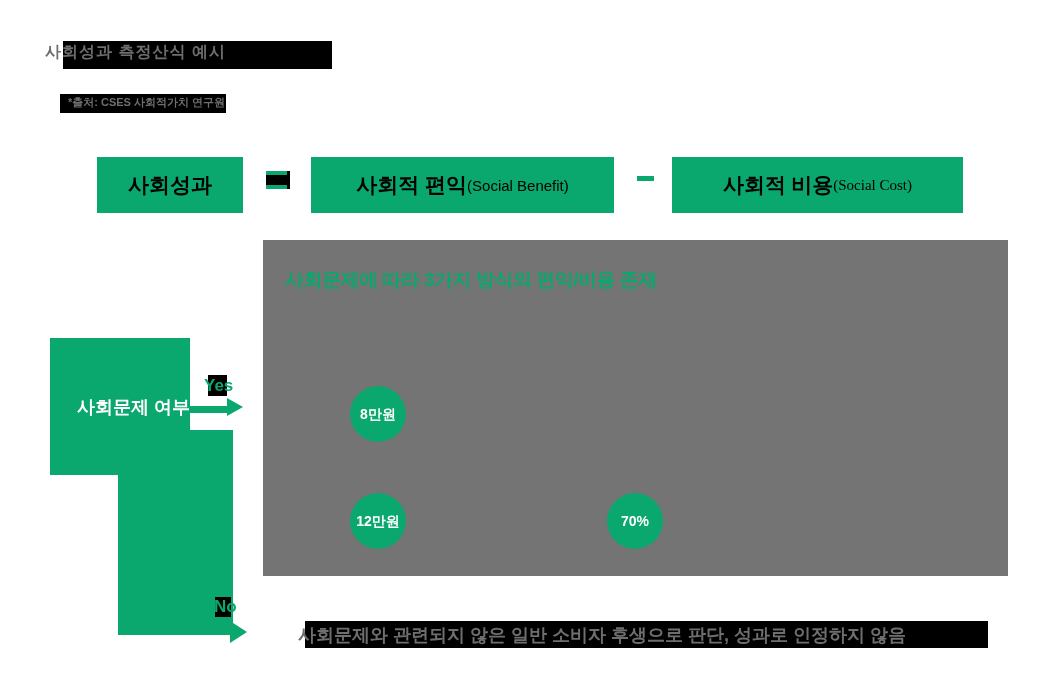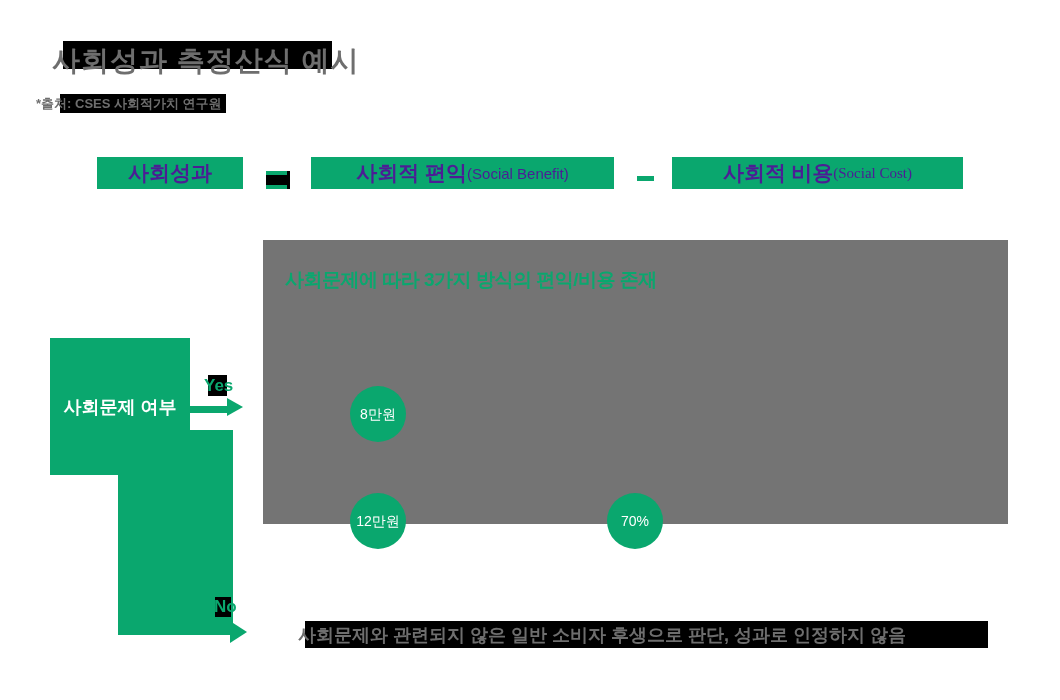--- a/index.html
+++ b/index.html
@@ -9,59 +9,59 @@
     --hl:#000000;
   }
   html,body{margin:0;padding:0;background:#fff;}
   body{font-family:"Liberation Sans","DejaVu Sans",sans-serif;}
   .canvas{position:relative;width:1060px;height:700px;background:#fff;overflow:hidden;}
 
   
   .hl{position:absolute;background:var(--hl);z-index:1;}
 
   
-  .page-title{position:absolute;left:52px;top:42px;z-index:2;font-size:28px;font-weight:bold;
+  .page-title{position:absolute;left:45px;top:42px;z-index:2;font-size:16px;font-weight:bold;
     letter-spacing:1px;color:var(--muted);white-space:nowrap;}
   .hl-title{left:63px;top:41px;width:269px;height:28px;}
-  .source-note{position:absolute;left:36px;top:95px;z-index:2;font-size:13px;font-weight:bold;
+  .source-note{position:absolute;left:68px;top:95px;z-index:2;font-size:11px;font-weight:bold;
     color:var(--muted);white-space:nowrap;}
   .hl-source{left:60px;top:94px;width:166px;height:19px;}
 
   
-  .fbox{position:absolute;top:157px;height:32px;background:var(--green);color:#4c1d95;
+  .fbox{position:absolute;top:157px;height:56px;background:var(--green);color:#000000;
     display:flex;align-items:center;justify-content:center;white-space:nowrap;z-index:2;}
   .fbox .ko{font-size:21px;font-weight:bold;}
   .fbox .en{font-size:15px;font-weight:normal;}
   .fbox1{left:97px;width:146px;}
   .fbox2{left:311px;width:303px;}
   .fbox3{left:672px;width:291px;font-family:Liberation Serif, serif;}
   .eq{position:absolute;left:266px;top:171px;width:24px;height:18px;background:var(--hl);z-index:2;}
   .eq .bar{position:absolute;left:0;width:21px;height:4px;background:var(--green);}
   .eq .bar.t{top:0;}
   .eq .bar.b{bottom:0;}
   .minus{position:absolute;left:637px;top:176px;width:17px;height:5px;background:var(--green);z-index:2;}
 
   
-  .panel{position:absolute;left:263px;top:240px;width:745px;height:284px;background:var(--panel);z-index:1;}
+  .panel{position:absolute;left:263px;top:240px;width:745px;height:336px;background:var(--panel);z-index:1;}
   .panel-heading{position:absolute;left:22px;top:27px;font-size:19px;font-weight:bold;
     letter-spacing:-0.5px;color:var(--green);white-space:nowrap;}
   .circle{position:absolute;width:56px;height:56px;border-radius:50%;background:var(--green);
     color:#fff;display:flex;flex-direction:column;align-items:center;justify-content:center;
-    text-align:center;font-weight:normal;}
+    text-align:center;font-weight:bold;}
   .circle .l1{font-size:14px;line-height:1.15;}
   .circle .l2{font-size:12.5px;line-height:1.2;}
   .c1{left:87px;top:146px;}
   .c2{left:344px;top:146px;}
   .c3{left:87px;top:253px;}
   .c4{left:344px;top:253px;}
   .c5{left:597px;top:252px;}
 
   
   .decision-box{position:absolute;left:50px;top:338px;width:140px;height:137px;background:var(--green);
-    color:#fff;display:flex;align-items:center;justify-content:center;font-size:18px;font-weight:bold;
+    color:#fff;display:flex;align-items:center;justify-content:flex-end;font-size:18px;font-weight:bold;
     white-space:nowrap;z-index:3;}
   .flow-bar{position:absolute;left:118px;top:430px;width:115px;height:205px;background:var(--green);z-index:2;}
   .yes-shaft{position:absolute;left:190px;top:406px;width:38px;height:7px;background:var(--green);z-index:2;}
   .yes-head{position:absolute;left:227px;top:398px;width:0;height:0;z-index:2;
     border-top:9px solid transparent;border-bottom:9px solid transparent;border-left:16px solid var(--green);}
   .yes-label{position:absolute;left:204px;top:376px;z-index:3;font-size:17px;font-weight:bold;
     color:var(--green);line-height:20px;}
   .hl-yes{left:208px;top:375px;width:19px;height:21px;z-index:2;}
   .no-label{position:absolute;left:214px;top:597px;z-index:3;font-size:17px;font-weight:bold;
     color:var(--green);line-height:20px;}

